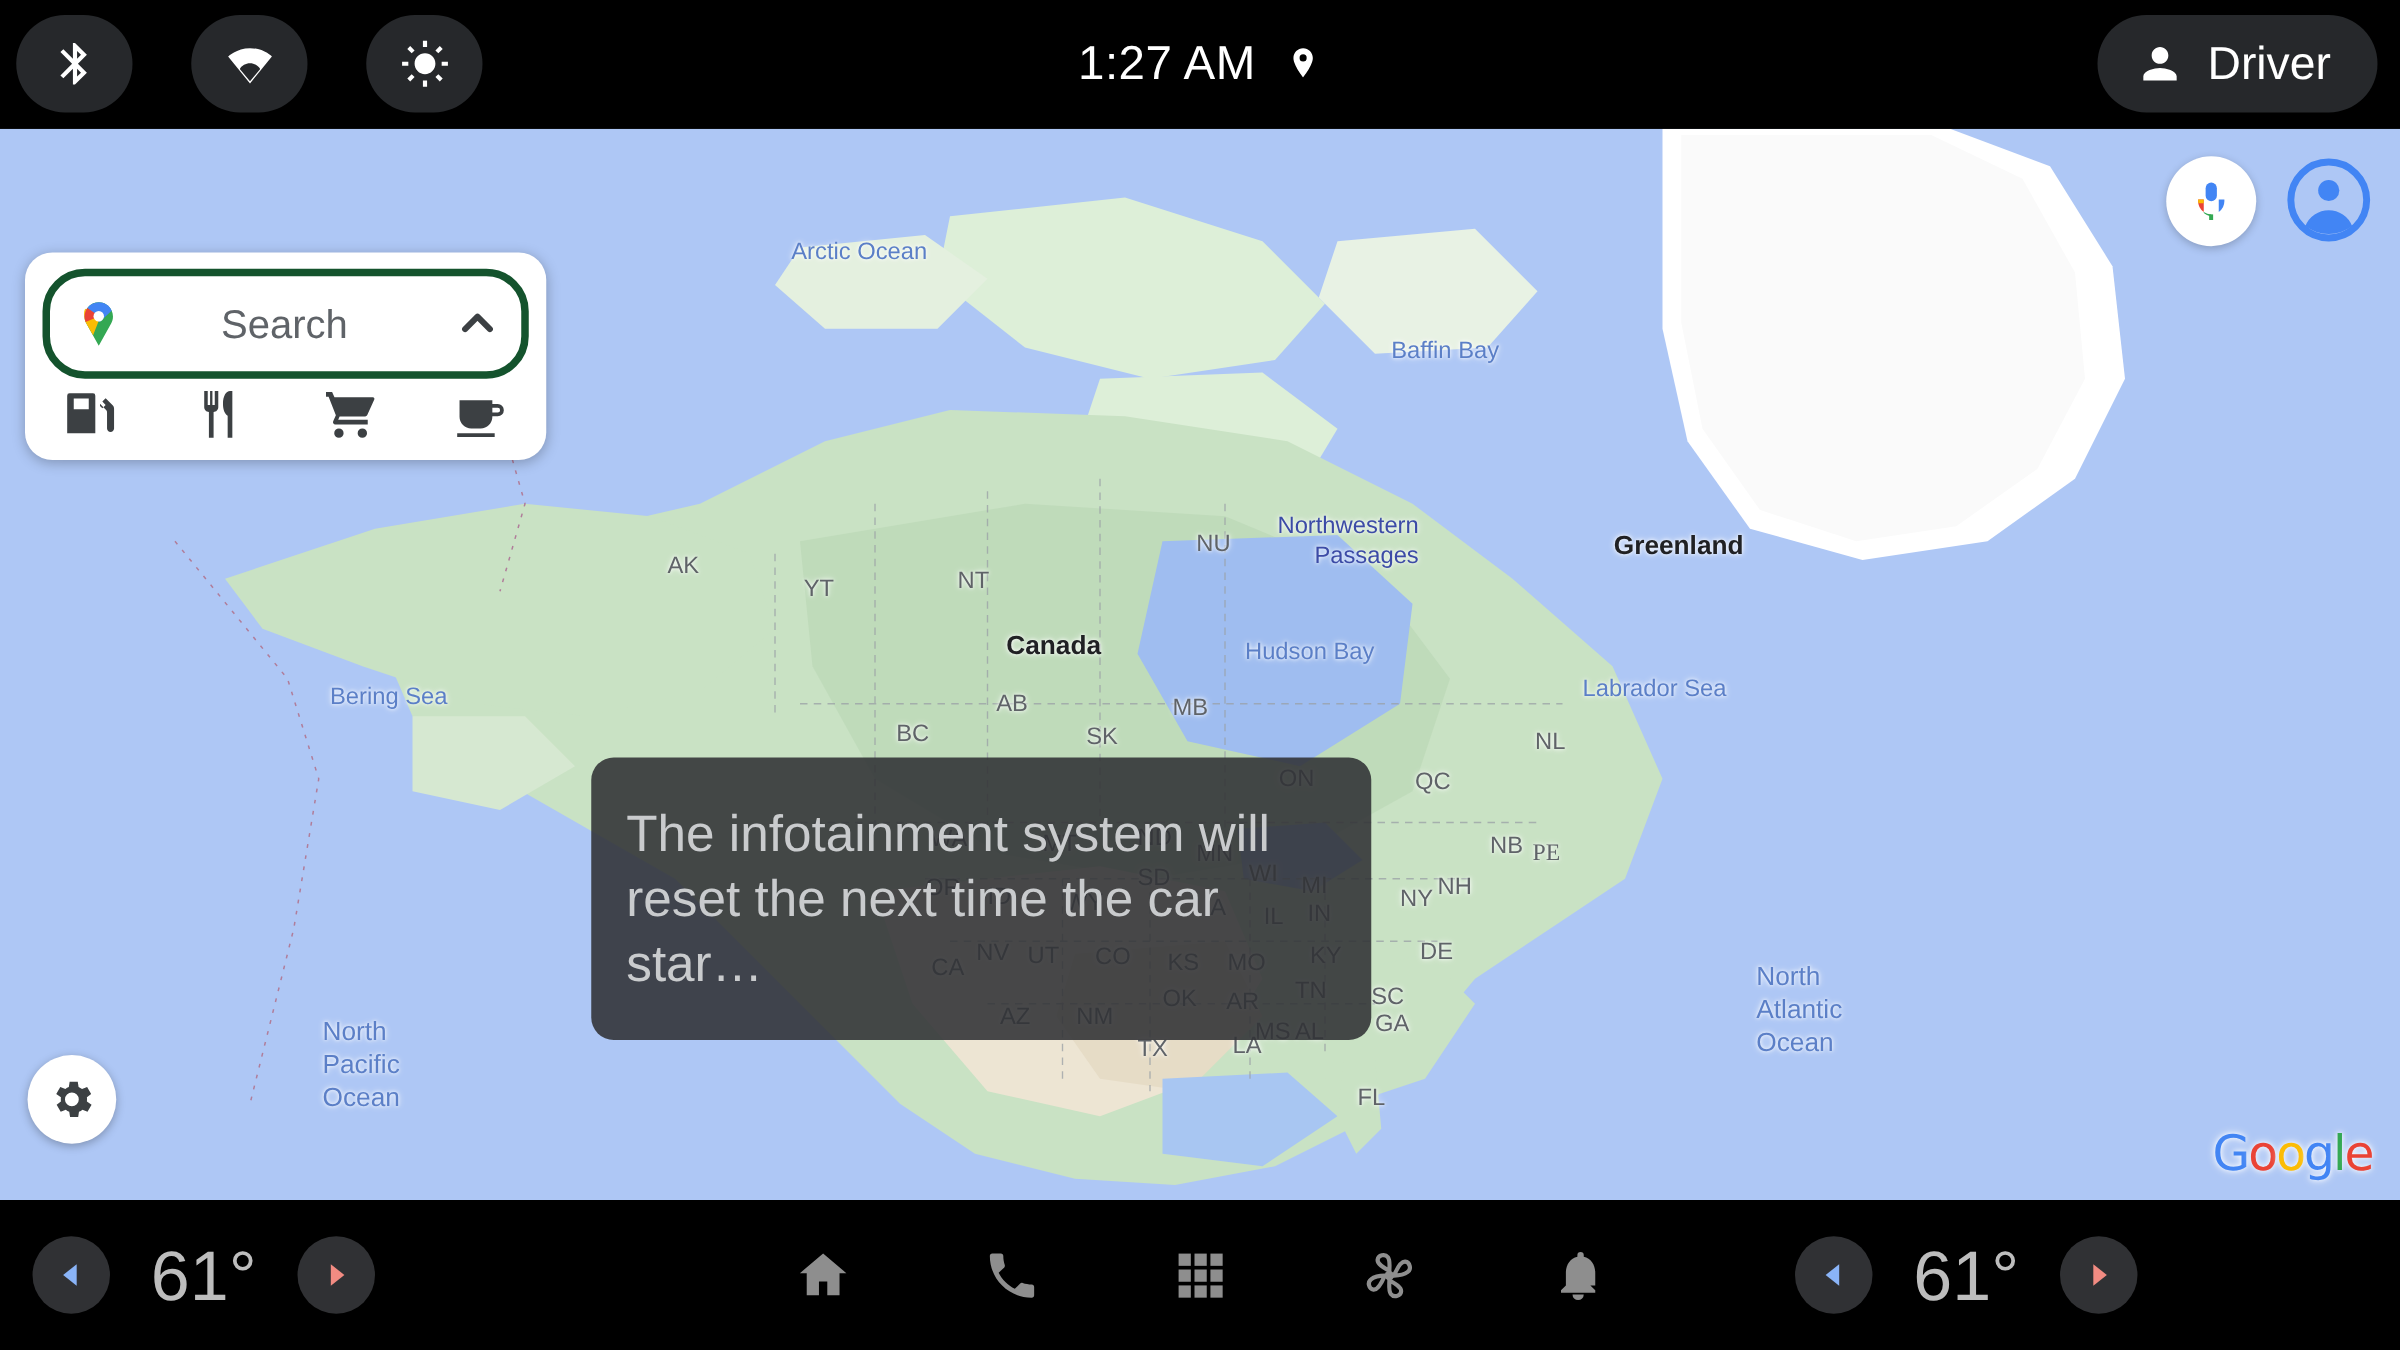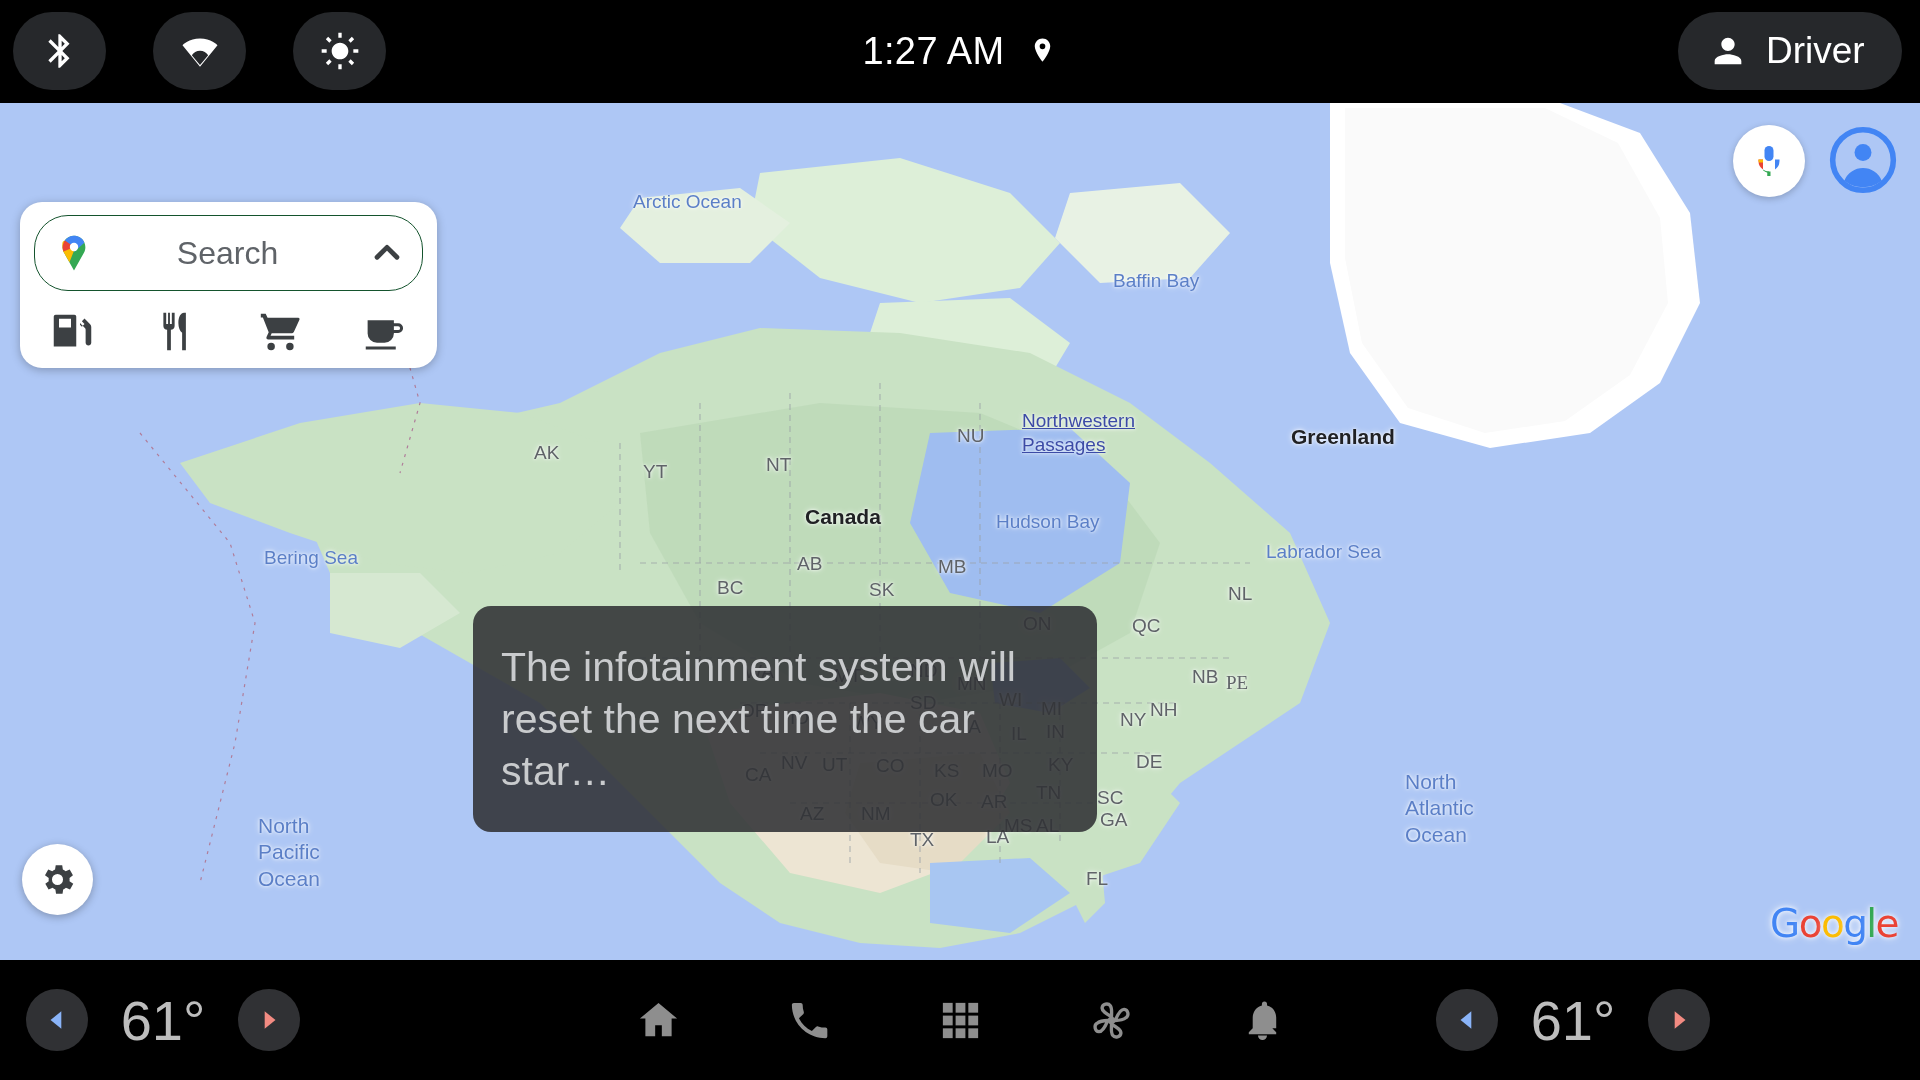--- a/index.html
+++ b/index.html
@@ -32,27 +32,27 @@
   #map { position:absolute; top:103px; left:0; width:1920px; height:857px;
     overflow:hidden; background:#aec7f5; }
   #map-canvas { position:absolute; inset:0; }
 
   .map-label { position:absolute; white-space:nowrap; pointer-events:none;
     text-shadow:0 0 3px rgba(255,255,255,.95), 0 0 6px rgba(255,255,255,.8); }
   .lbl-ocean { color:#5b7fc7; font-size:19px; }
   .lbl-ocean.big { font-size:21px; }
   .lbl-state { color:#5f6368; font-size:19px; font-weight:500; }
   .lbl-country { color:#202124; font-size:21px; font-weight:700; }
-  .lbl-region { color:#3c4ba6; font-size:19px; text-align:left;text-decoration:underline; }
+  .lbl-region { color:#3c4ba6; font-size:19px; text-align:right; }
 
   
   #search-card { position:absolute; left:20px; top:99px; width:417px; height:166px;
     background:#fff; border-radius:22px; box-shadow:0 2px 10px rgba(0,0,0,.26); z-index:30; }
-  #search-box { position:absolute; left:14px; top:13px; width:389px; height:76px;
-    border:1px solid #14532d; border-radius:34px; display:flex; align-items:center;
+  #search-box { position:absolute; left:14px; top:13px; width:389px; height:88px;
+    border:6px solid #14532d; border-radius:34px; display:flex; align-items:center;
     padding:0 18px; background:#fff; }
   #gmaps-pin { width:42px; height:42px; flex:0 0 auto; }
   #search-placeholder { flex:1; text-align:center; color:#5f6368; font-size:32px;
     margin-left:-10px; }
   #collapse-chevron { width:34px; height:34px; flex:0 0 auto; }
   #collapse-chevron svg { width:34px; height:34px; stroke:#3c4043; fill:none; stroke-width:3.4; }
   #category-row { position:absolute; left:0; top:92px; width:417px; height:74px;
     display:flex; align-items:center; }
   .cat-btn { flex:1; display:flex; align-items:center; justify-content:center; }
   .cat-btn svg { width:45px; height:45px; fill:#3c4043; }

